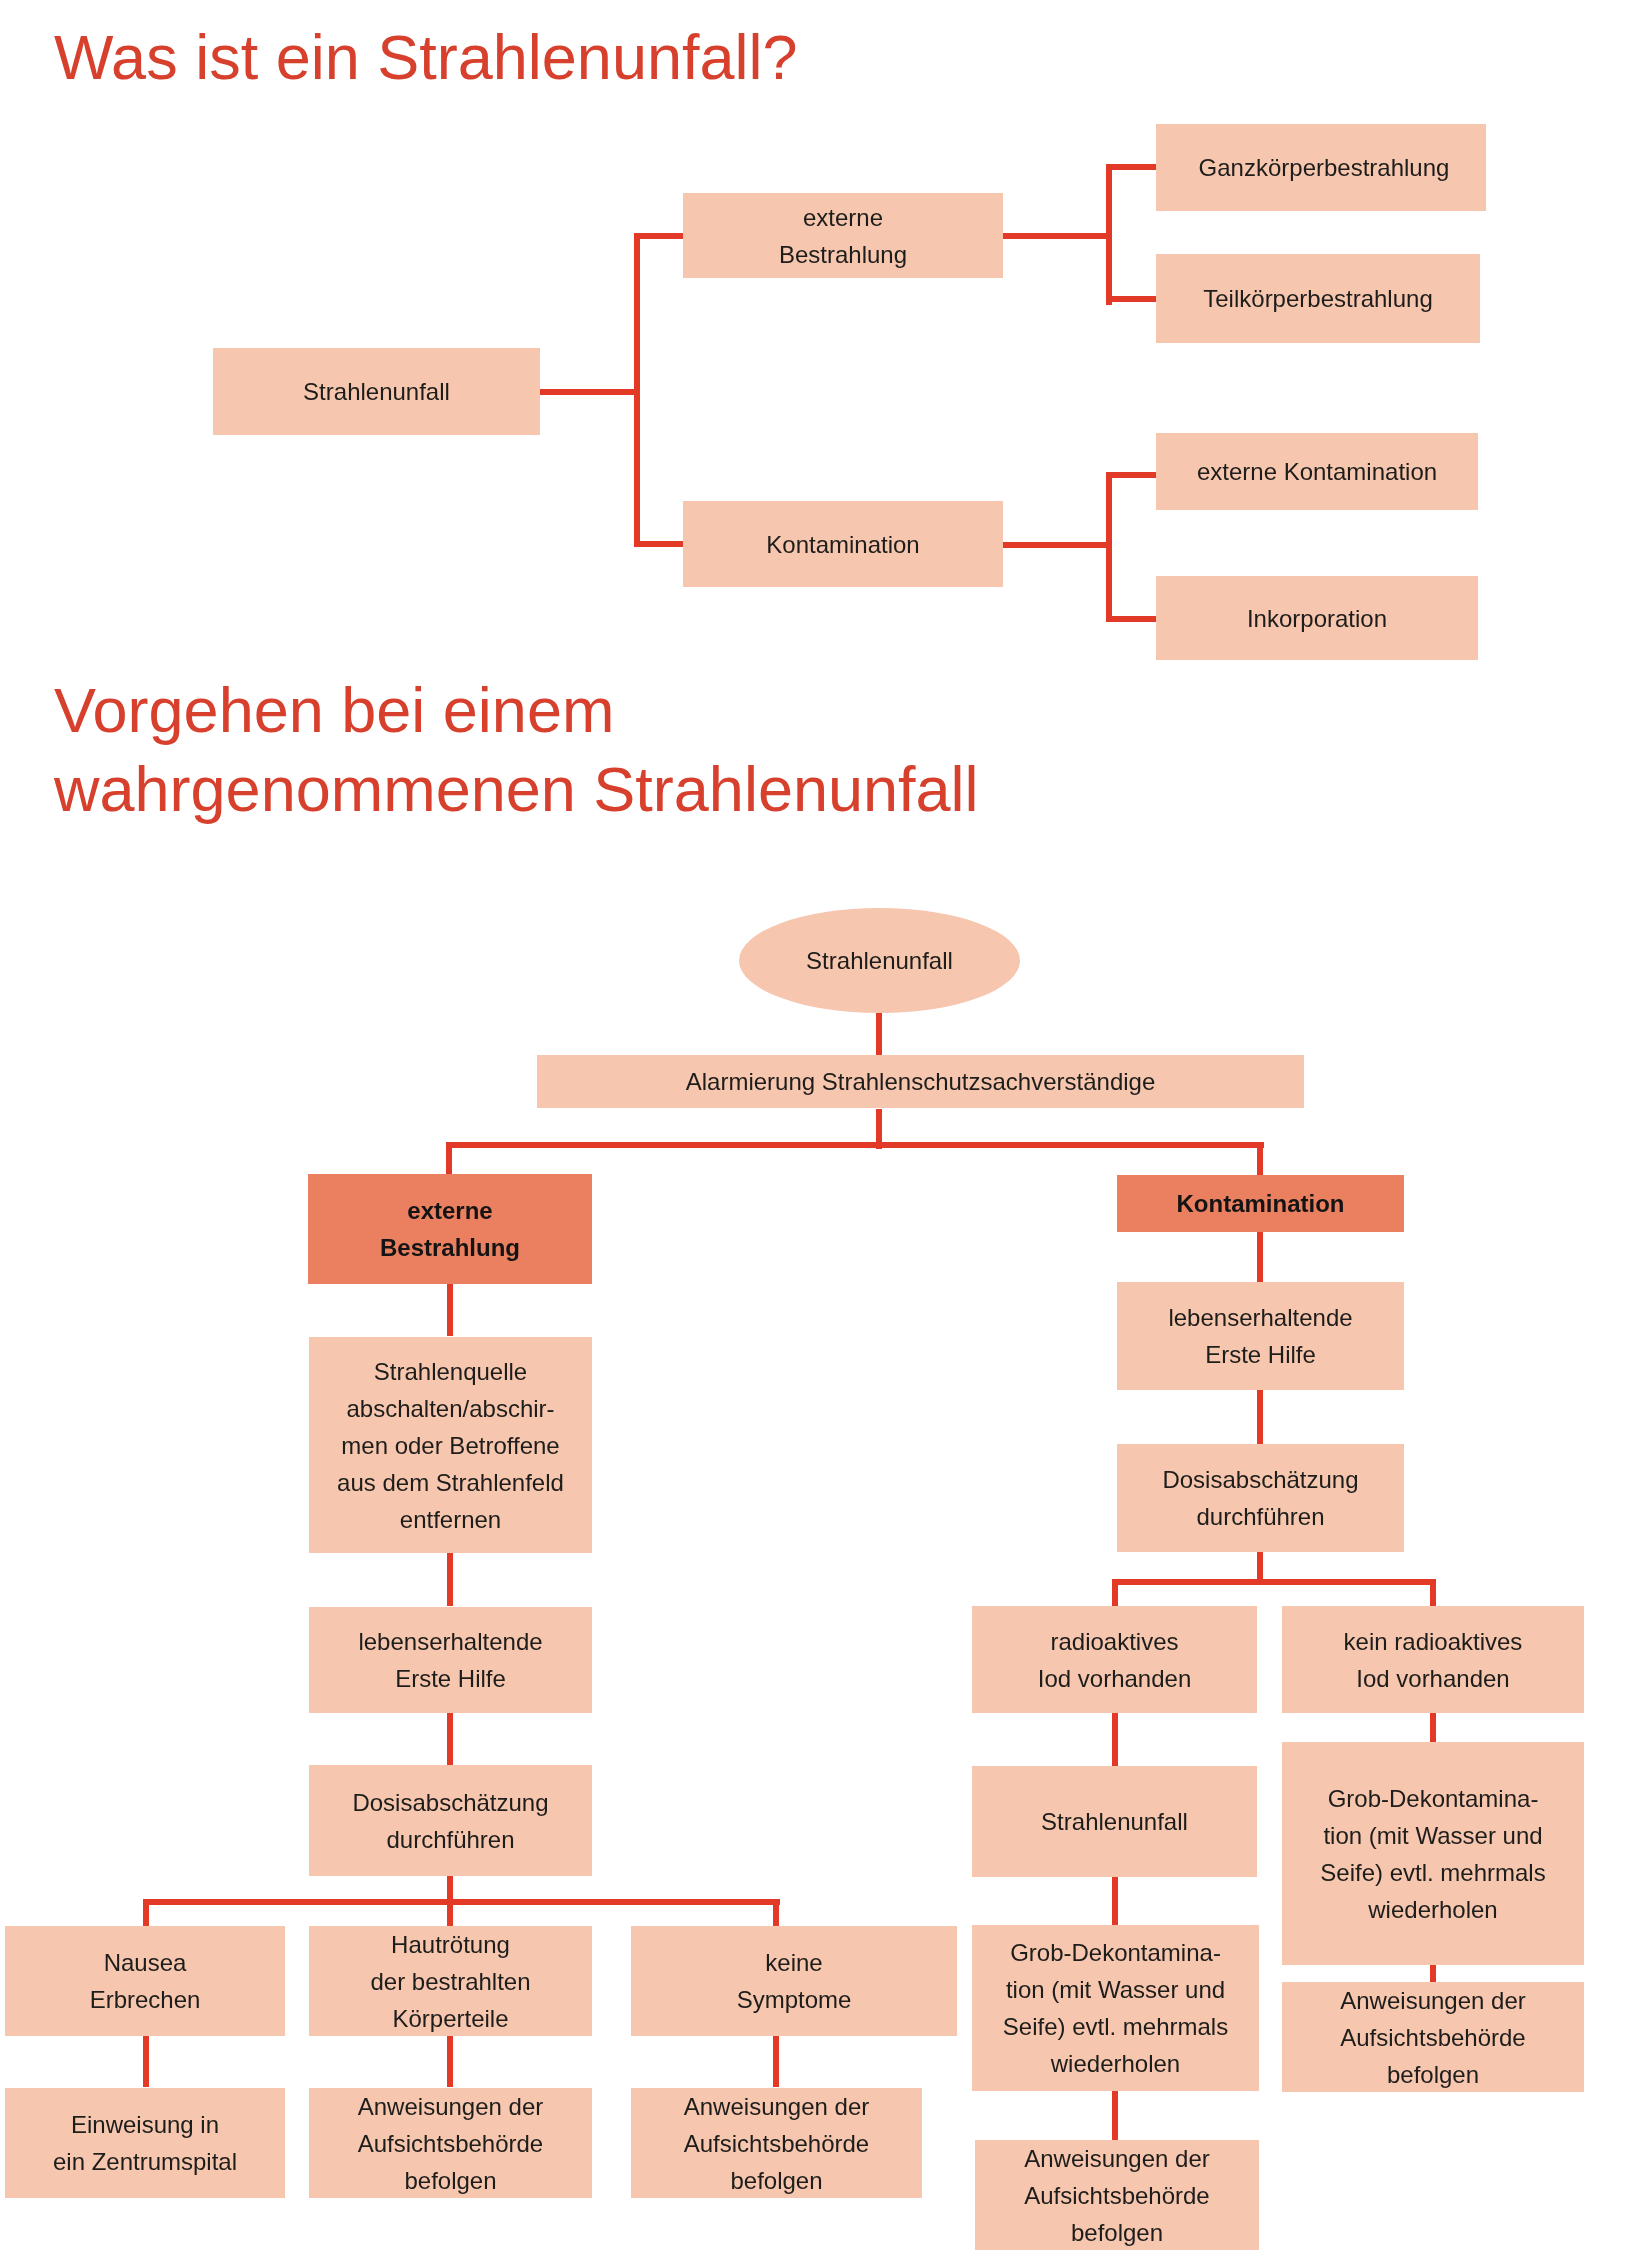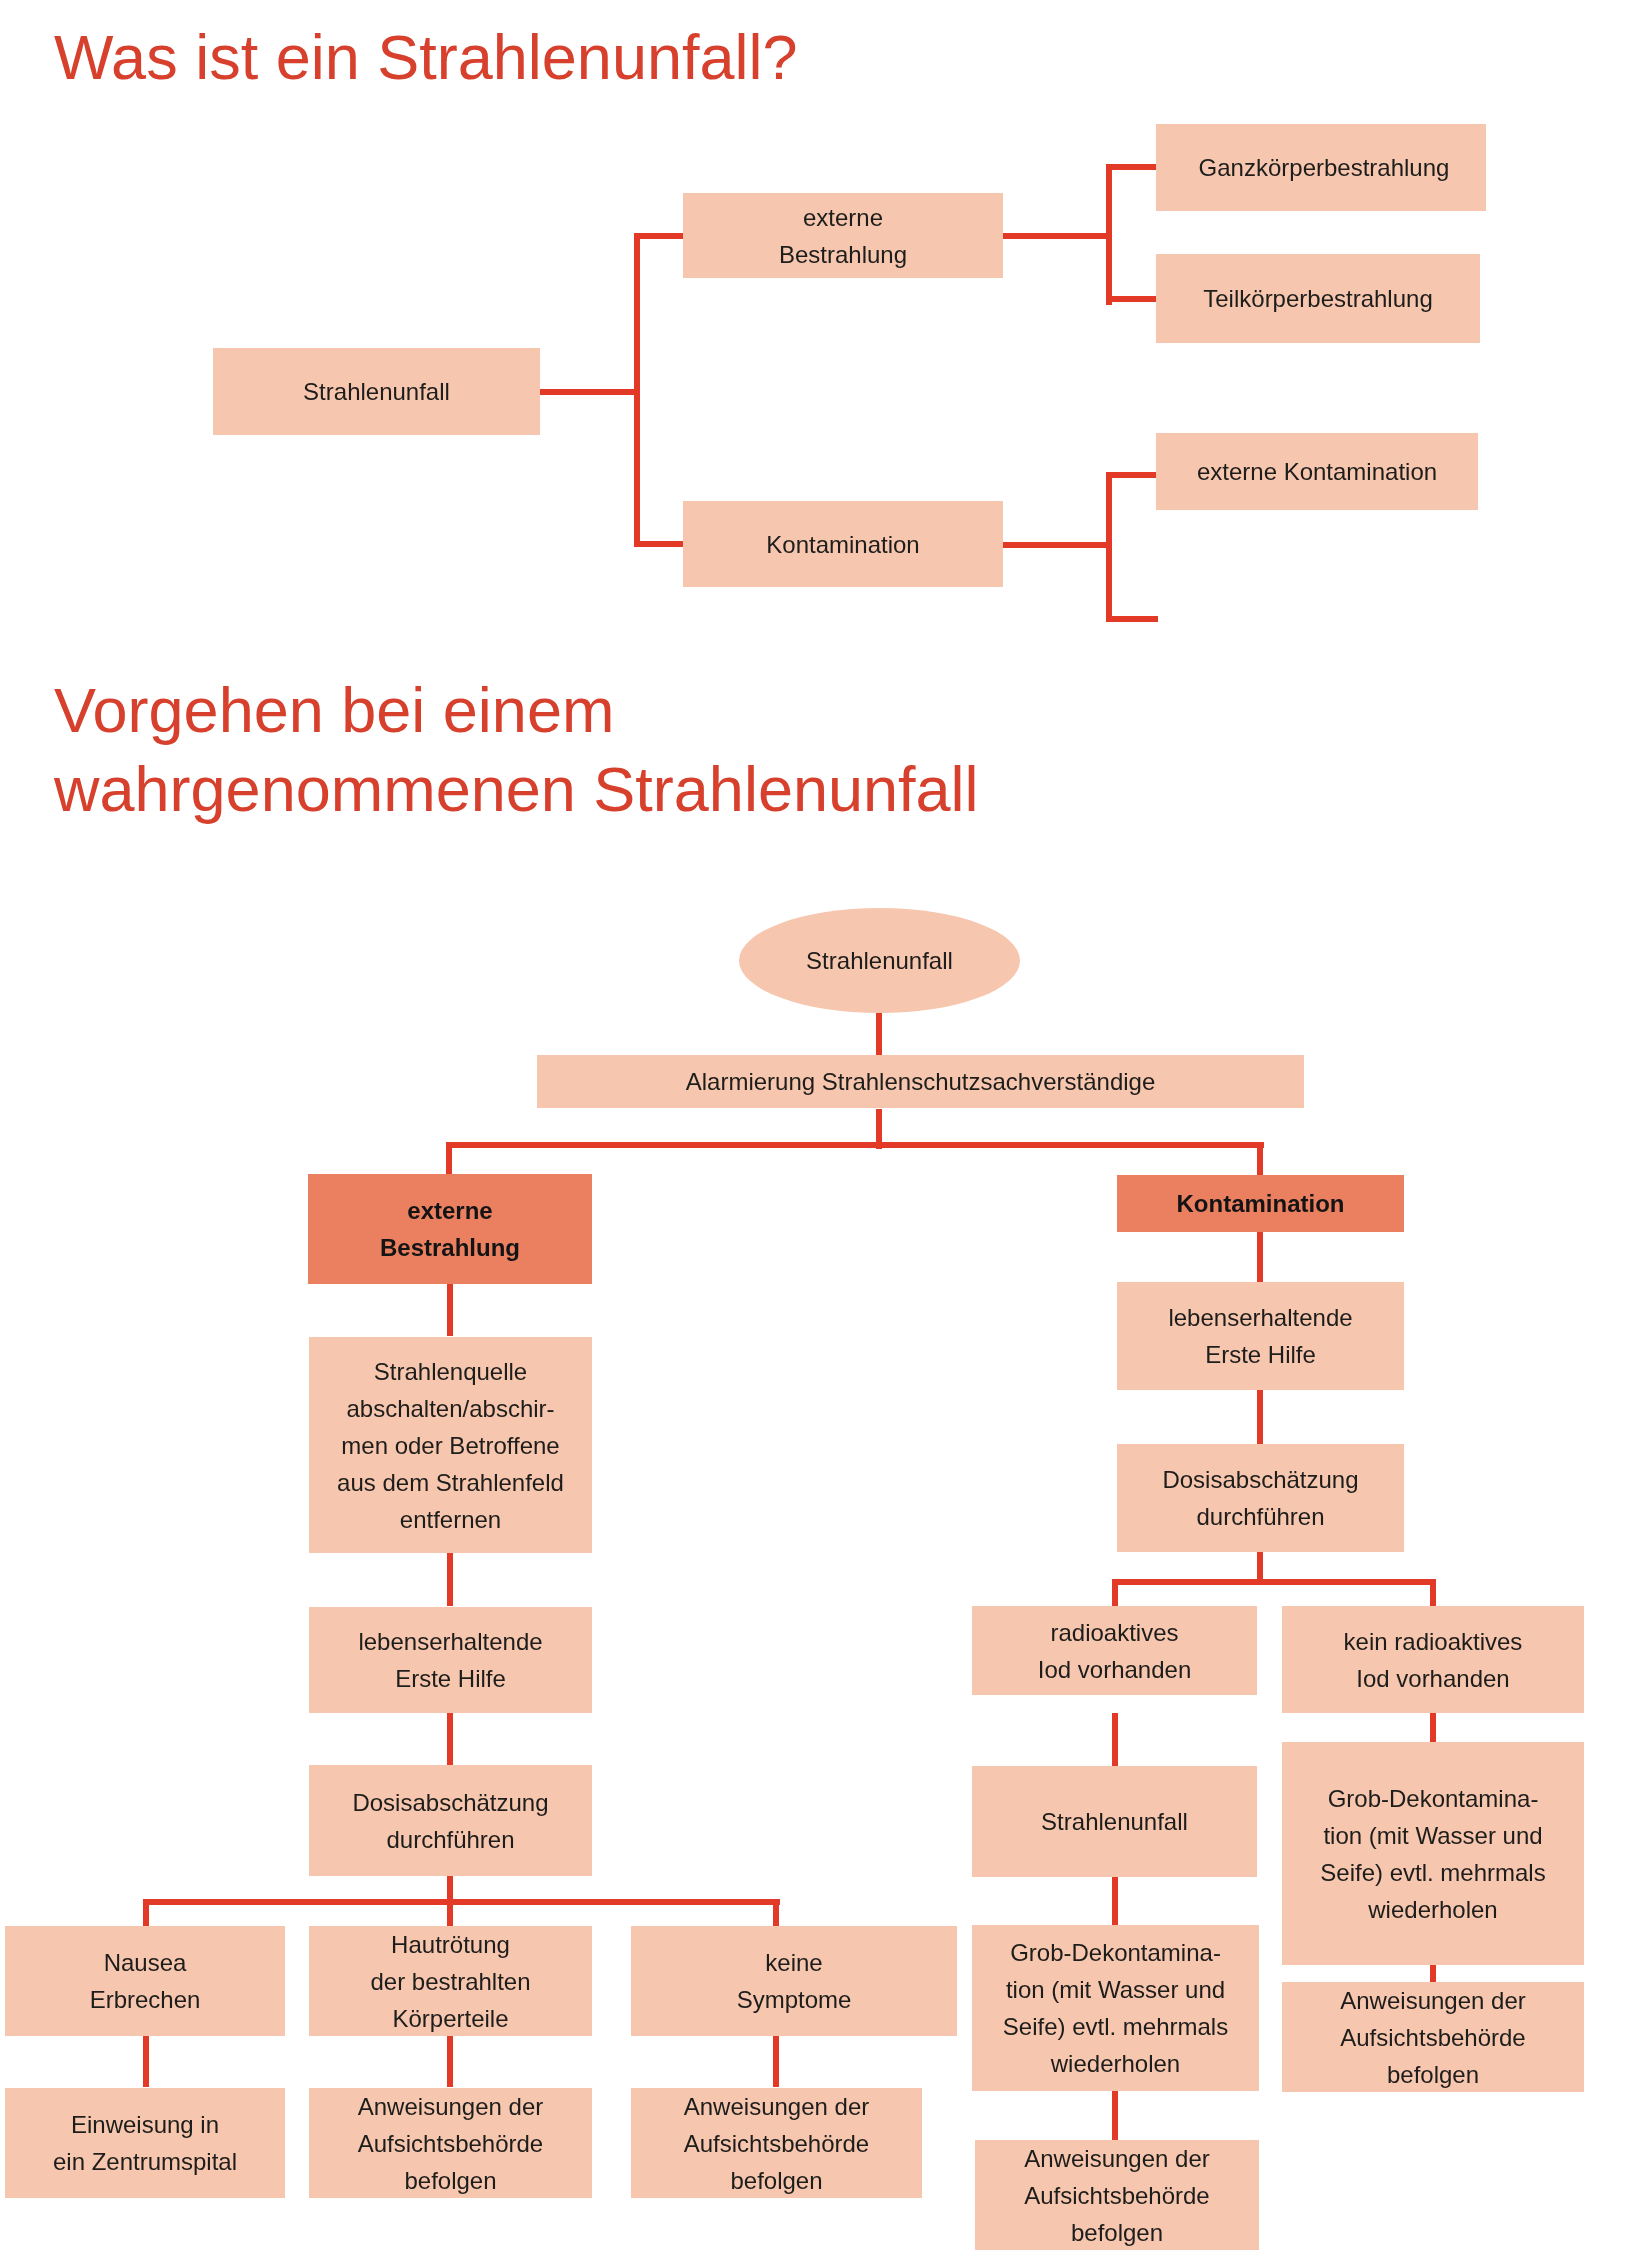--- a/index.html
+++ b/index.html
@@ -64,20 +64,21 @@
   <div class="line" style="left:1106px;top:472px;width:52px;height:6px;"></div>
   <div class="line" style="left:1106px;top:616px;width:52px;height:6px;"></div>
 
   <div class="node" style="left:213px;top:348px;width:327px;height:87px;">Strahlenunfall</div>
   <div class="node" style="left:683px;top:193px;width:320px;height:85px;">externe
 Bestrahlung</div>
   <div class="node" style="left:683px;top:501px;width:320px;height:86px;">Kontamination</div>
   <div class="node" style="left:1156px;top:124px;width:324px;height:87px;padding-left:6px;">Ganzkörperbestrahlung</div>
   <div class="node" style="left:1156px;top:254px;width:324px;height:89px;">Teilkörperbestrahlung</div>
   <div class="node" style="left:1156px;top:433px;width:322px;height:77px;">externe Kontamination</div>
+  <div class="node" style="left:1156px;top:576px;width:322px;height:84px;">Inkorporation</div>
 
   <div class="title" style="left:54px;top:671px;">Vorgehen bei einem
 wahrgenommenen Strahlenunfall</div>
 
   <div class="line" style="left:876px;top:1013px;width:6px;height:45px;"></div>
   <div class="line" style="left:876px;top:1109px;width:6px;height:40px;"></div>
   <div class="line" style="left:446px;top:1142px;width:818px;height:6px;"></div>
   <div class="line" style="left:446px;top:1142px;width:6px;height:32px;"></div>
   <div class="line" style="left:1257px;top:1142px;width:6px;height:33px;"></div>
 
@@ -134,21 +135,21 @@
 Aufsichtsbehörde
 befolgen</div>
   <div class="node" style="left:631px;top:2088px;width:291px;height:110px;">Anweisungen der
 Aufsichtsbehörde
 befolgen</div>
 
   <div class="node" style="left:1117px;top:1282px;width:287px;height:108px;">lebenserhaltende
 Erste Hilfe</div>
   <div class="node" style="left:1117px;top:1444px;width:287px;height:108px;">Dosisabschätzung
 durchführen</div>
-  <div class="node" style="left:972px;top:1606px;width:285px;height:89px;">radioaktives
+  <div class="node" style="left:972px;top:1606px;width:285px;height:107px;">radioaktives
 Iod vorhanden</div>
   <div class="node" style="left:1282px;top:1606px;width:302px;height:107px;">kein radioaktives
 Iod vorhanden</div>
   <div class="node" style="left:972px;top:1766px;width:285px;height:111px;">Strahlenunfall</div>
   <div class="node" style="left:972px;top:1925px;width:287px;height:166px;">Grob-Dekontamina-
 tion (mit Wasser und
 Seife) evtl. mehrmals
 wiederholen</div>
   <div class="node" style="left:975px;top:2140px;width:284px;height:110px;">Anweisungen der
 Aufsichtsbehörde

